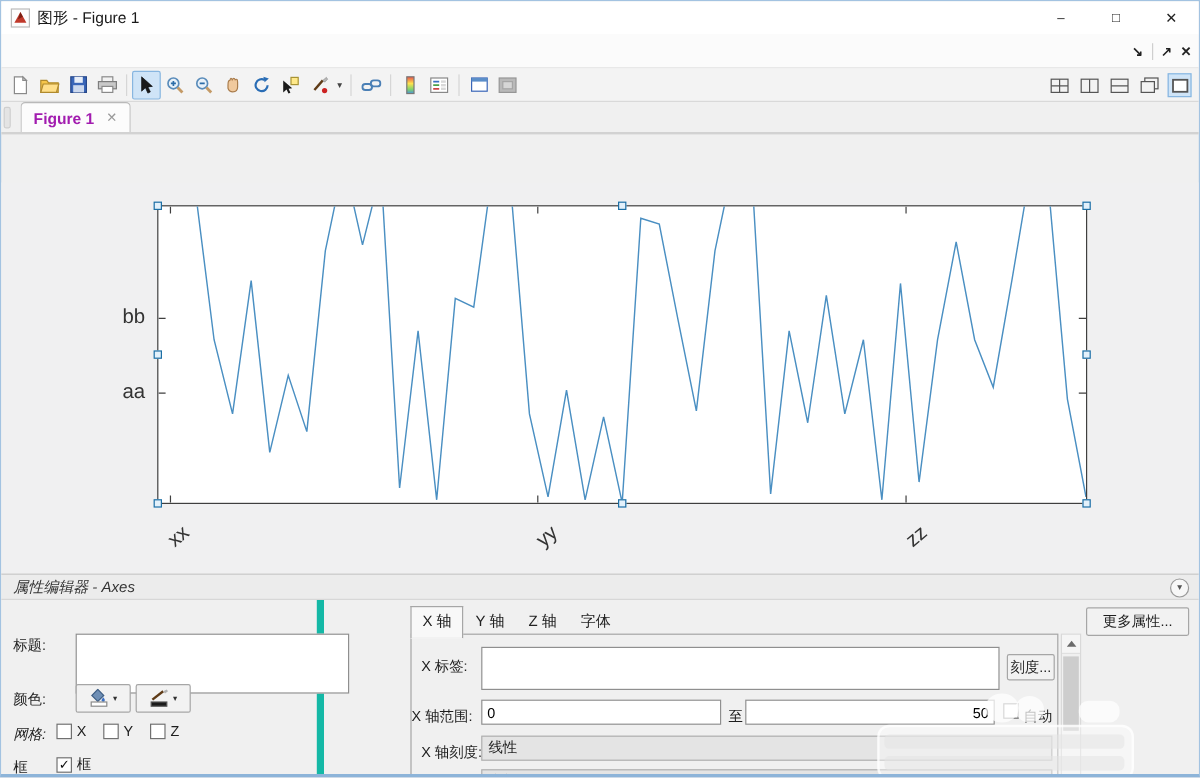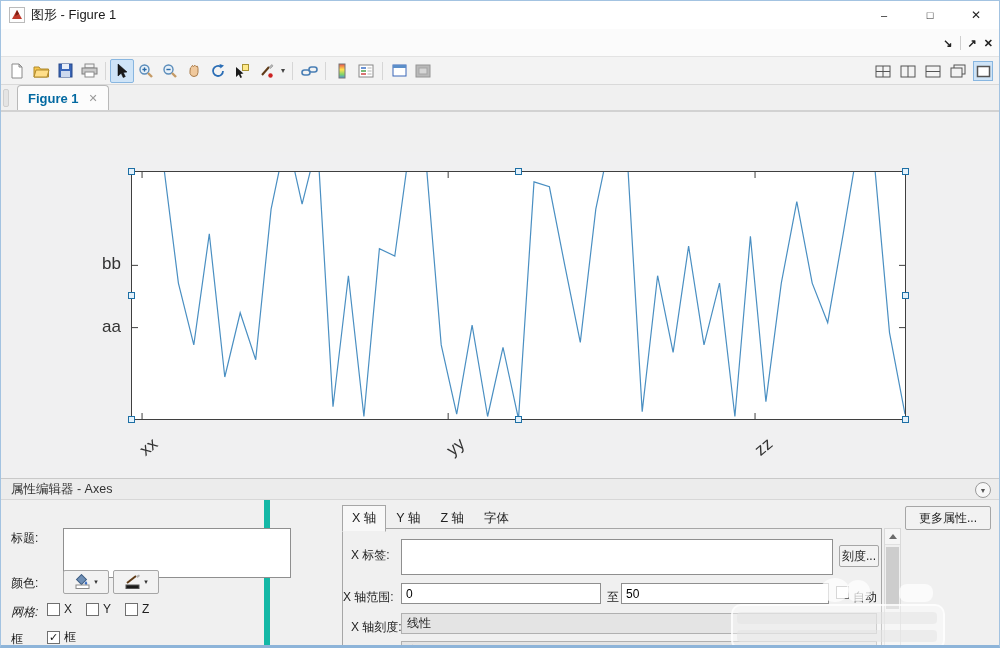--- a/index.html
+++ b/index.html
@@ -34,36 +34,36 @@
   .caret { font-size:8px; color:#444; width:10px; text-align:center; }
   .layout-tools { position:absolute; right:6px; top:0; height:28px; display:flex; align-items:center; gap:5px; }
   .ltool { width:20px; height:20px; display:flex; align-items:center; justify-content:center; border:1px solid transparent; }
   .ltool.active { background:#cfe4f7; border:1px solid #88b6e0; }
 
   
   .tabbar { height:27px; background:#f0f0f0; border-bottom:2px solid #d2d2d2; position:relative; display:flex; align-items:flex-end; }
   .tab-grip { position:absolute; left:2px; top:4px; width:6px; height:18px; background:#e4e4e4; border:1px solid #cfcfcf; border-radius:2px; }
   .figure-tab { margin-left:16px; height:25px; background:#fcfcfc; border:1px solid #b9b9b9; border-bottom:none;
                 border-radius:4px 4px 0 0; display:flex; align-items:center; padding:0 10px; gap:10px; }
-  .figure-tab .tab-label { font-size:13px; font-weight:bold; color:#0369a1; }
+  .figure-tab .tab-label { font-size:13px; font-weight:bold; color:#a21caf; }
   .tab-close { font-size:11px; color:#9a9a9a; }
 
   
   .canvas { position:relative; height:326px; background:#f0f0f1; overflow:hidden;margin-top:40px; }
   .axes-wrap { position:absolute; left:130px; top:19px; width:775px; height:249px;
                background:#ffffff; border:1px solid #3f3f3f; }
   .axes-wrap svg { position:absolute; left:0; top:0; }
   .handle { position:absolute; width:7px; height:7px; background:#e3f1fb; border:1px solid #1d6fa5; }
   .yticklabel { position:absolute; width:52px; text-align:right; font-size:17px; color:#333; }
   .xticklabel { position:absolute; font-size:17px; color:#333; transform-origin:right top;
                 transform:translateX(-100%) rotate(-40deg); white-space:nowrap; }
 
   
   .prop-header { height:22px; background:#ececec; border-top:1px solid #c9c9c9; border-bottom:1px solid #d7d7d7;
-                 display:flex; align-items:center; padding:0 10px; position:relative; }
+                 display:flex; align-items:center; padding:0 10px; position:relative;font-style:italic; }
   .prop-header-label { font-size:12.5px; color:#333; }
   .collapse-btn { position:absolute; right:8px; top:3px; width:16px; height:16px; border:1px solid #9a9a9a;
                   border-radius:50%; background:#f7f7f7; display:flex; align-items:center; justify-content:center; }
   .collapse-btn span { font-size:7px; color:#555; }
 
   .prop-body { position:relative; height:154px; background:#f0f0f0; }
   .left-col { position:absolute; left:0; top:0; width:269px; height:154px; border-right:6px solid #14b8a6; }
   .field-label { position:absolute; font-size:12px; color:#1e1e1e; }
   .title-textarea { position:absolute; left:62px; top:28px; width:228px; height:50px; background:#fff;
                     border:1px solid #8f8f8f; resize:none; font-size:12px; font-family:"Liberation Sans",sans-serif; }
@@ -386,21 +386,21 @@
           <div class="axis-tab">Z 轴</div>
           <div class="axis-tab">字体</div>
         </div>
 
       <div class="tab-content">
         <span class="tc-label" style="left:8px; top:18px;">X 标签:</span>
         <input class="tc-input" style="left: 58px; top: 10px; width: 432px; height: 36px;" value="">
         <span class="tc-label" style="left:0; top:60px;">X 轴范围:</span>
         <input class="tc-input" style="left: 58px; top: 54px; width: 200px; height: 21px;" value="0">
         <span class="tc-label" style="left:264px; top:60px;">至</span>
-        <input class="tc-input" style="left: 278px; top: 54px; width: 208px; height: 21px;" value="50">
+        <input class="tc-input" style="left: 278px; top: 54px; width: 208px; height: 21px; text-align: right;" value="50">
         <span class="cb" style="position:absolute; left:493px; top:57px;"></span>
         <span class="tc-label" style="left:510px; top:60px;">自动</span>
         <span class="tc-label" style="left:8px; top:90px;">X 轴刻度:</span>
         <div class="tc-select" style="left:58px; top:84px; width:476px; height:21px;">
             <span>线性</span>
           </div>
         <span class="tc-label" style="left:8px; top:118px;">X 轴位置:</span>
         <div class="tc-select" style="left:58px; top:112px; width:476px; height:21px;">
             <span>底部</span>
           </div>

